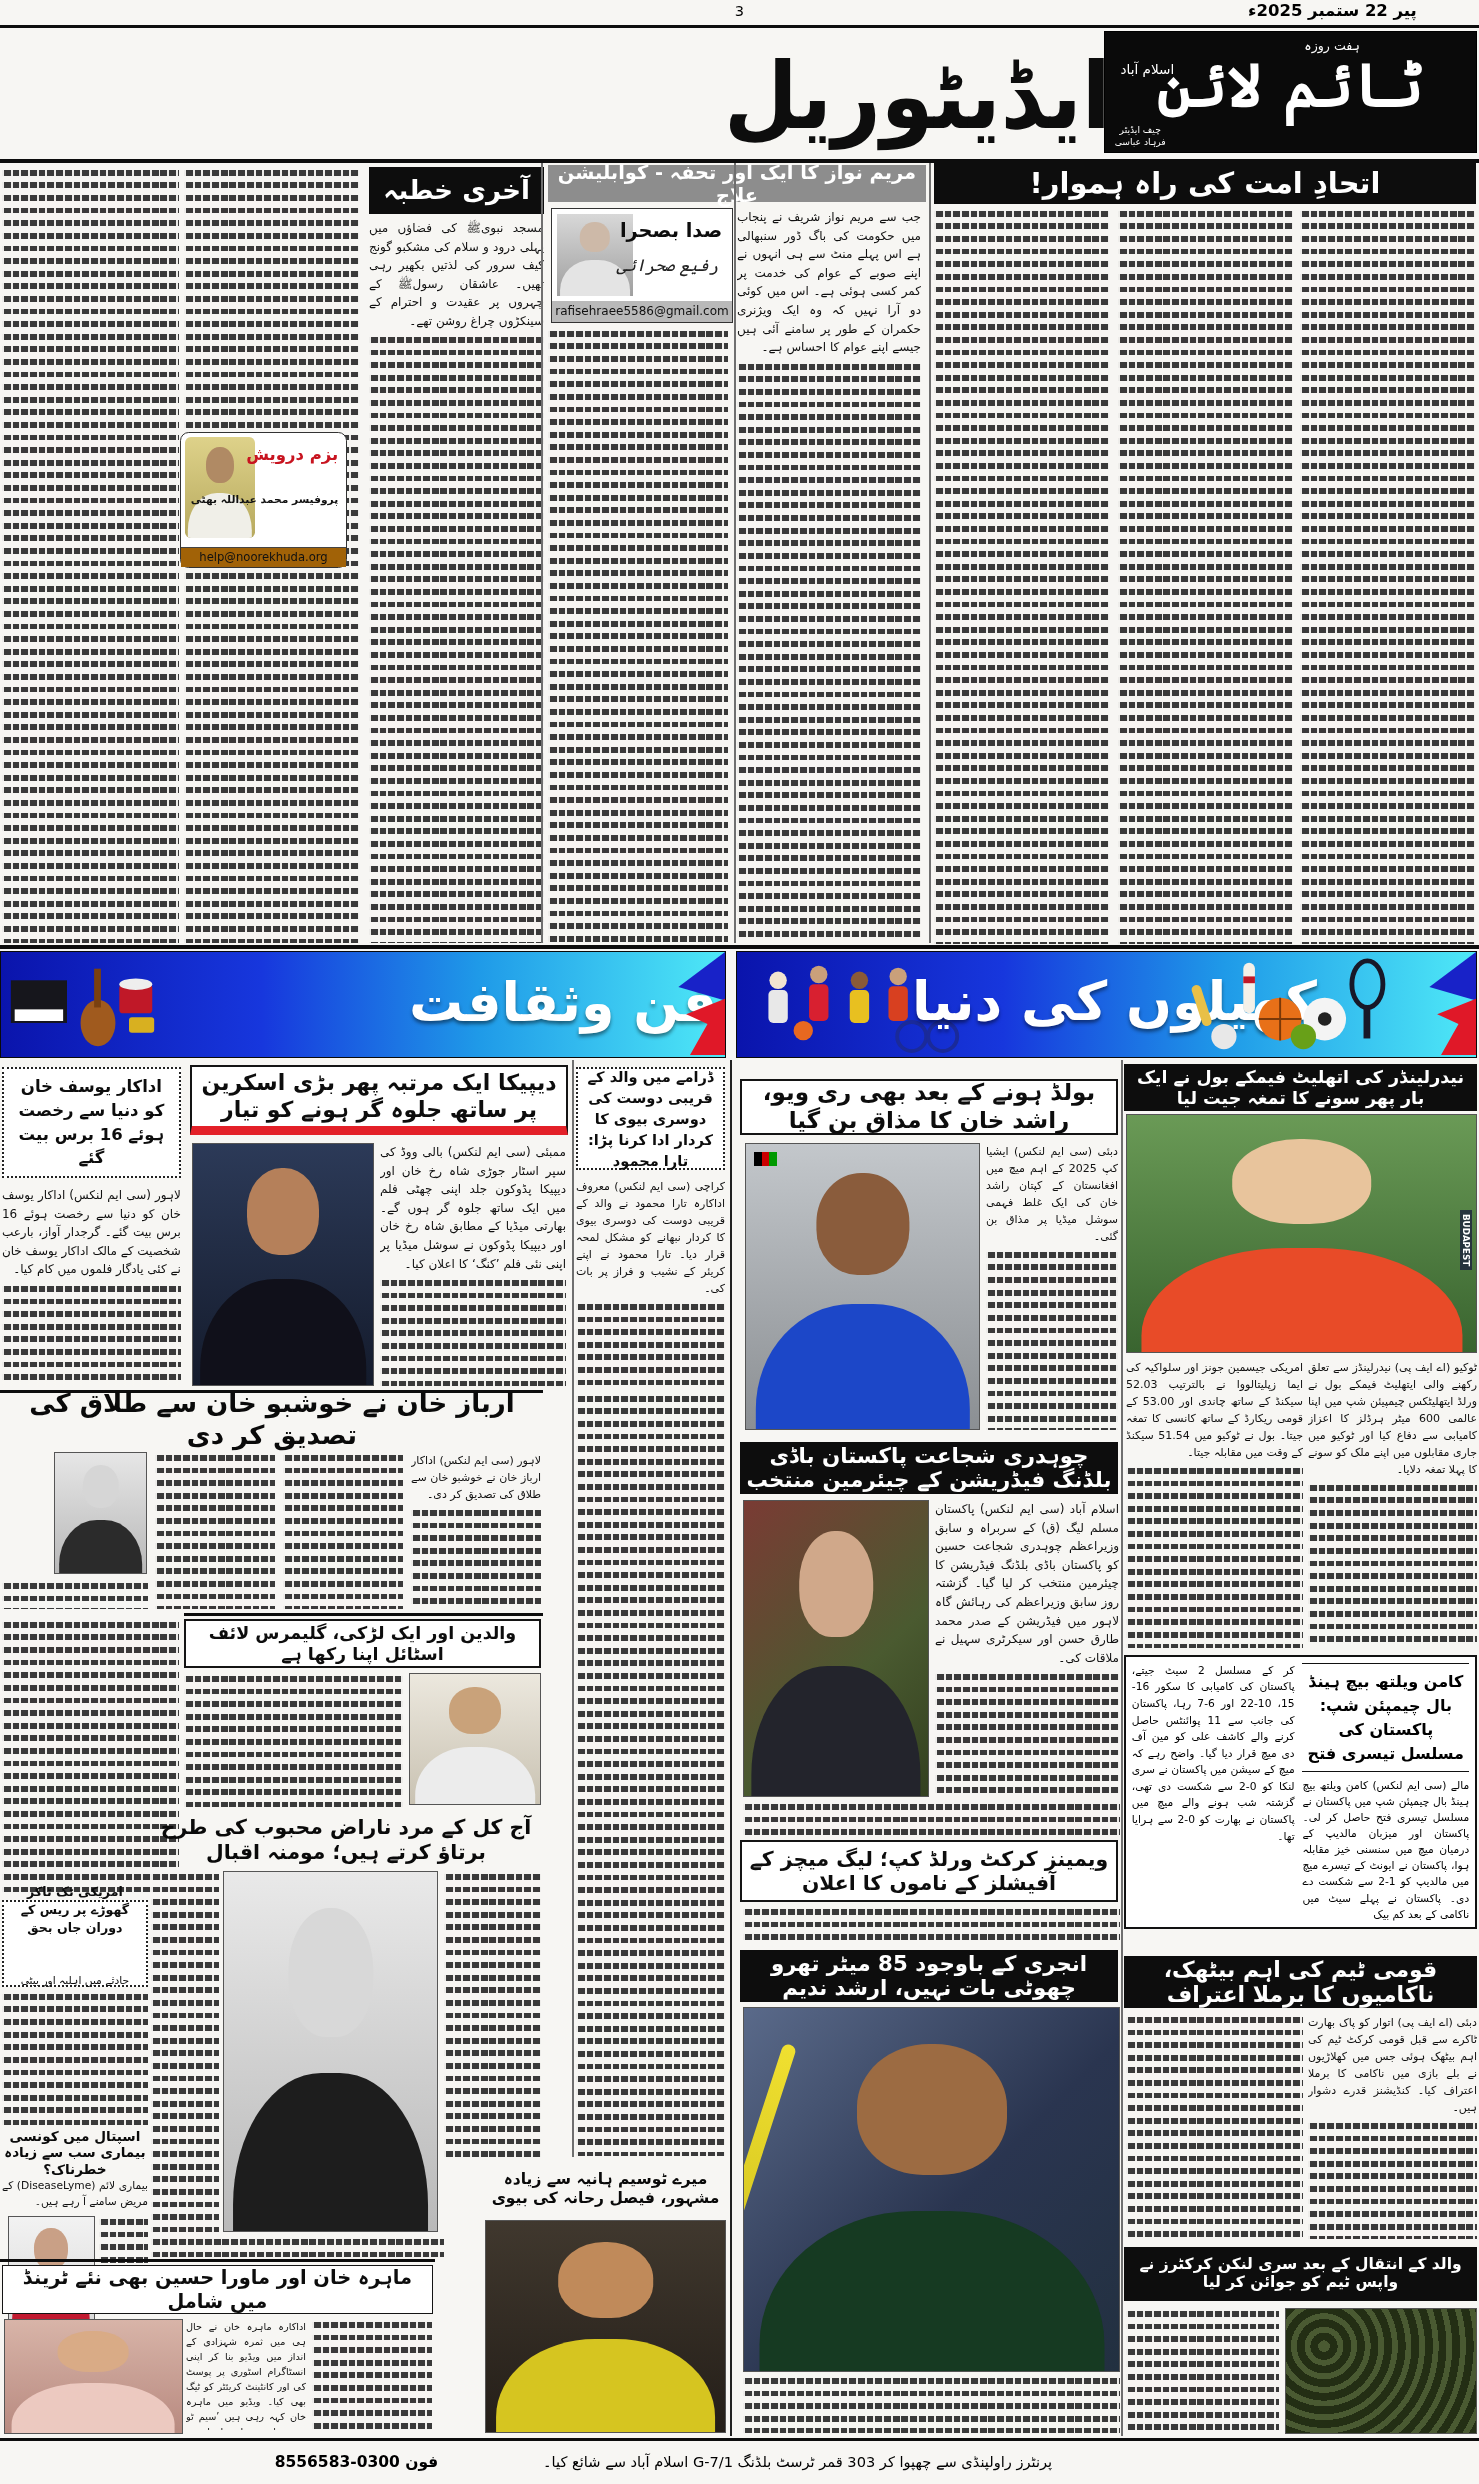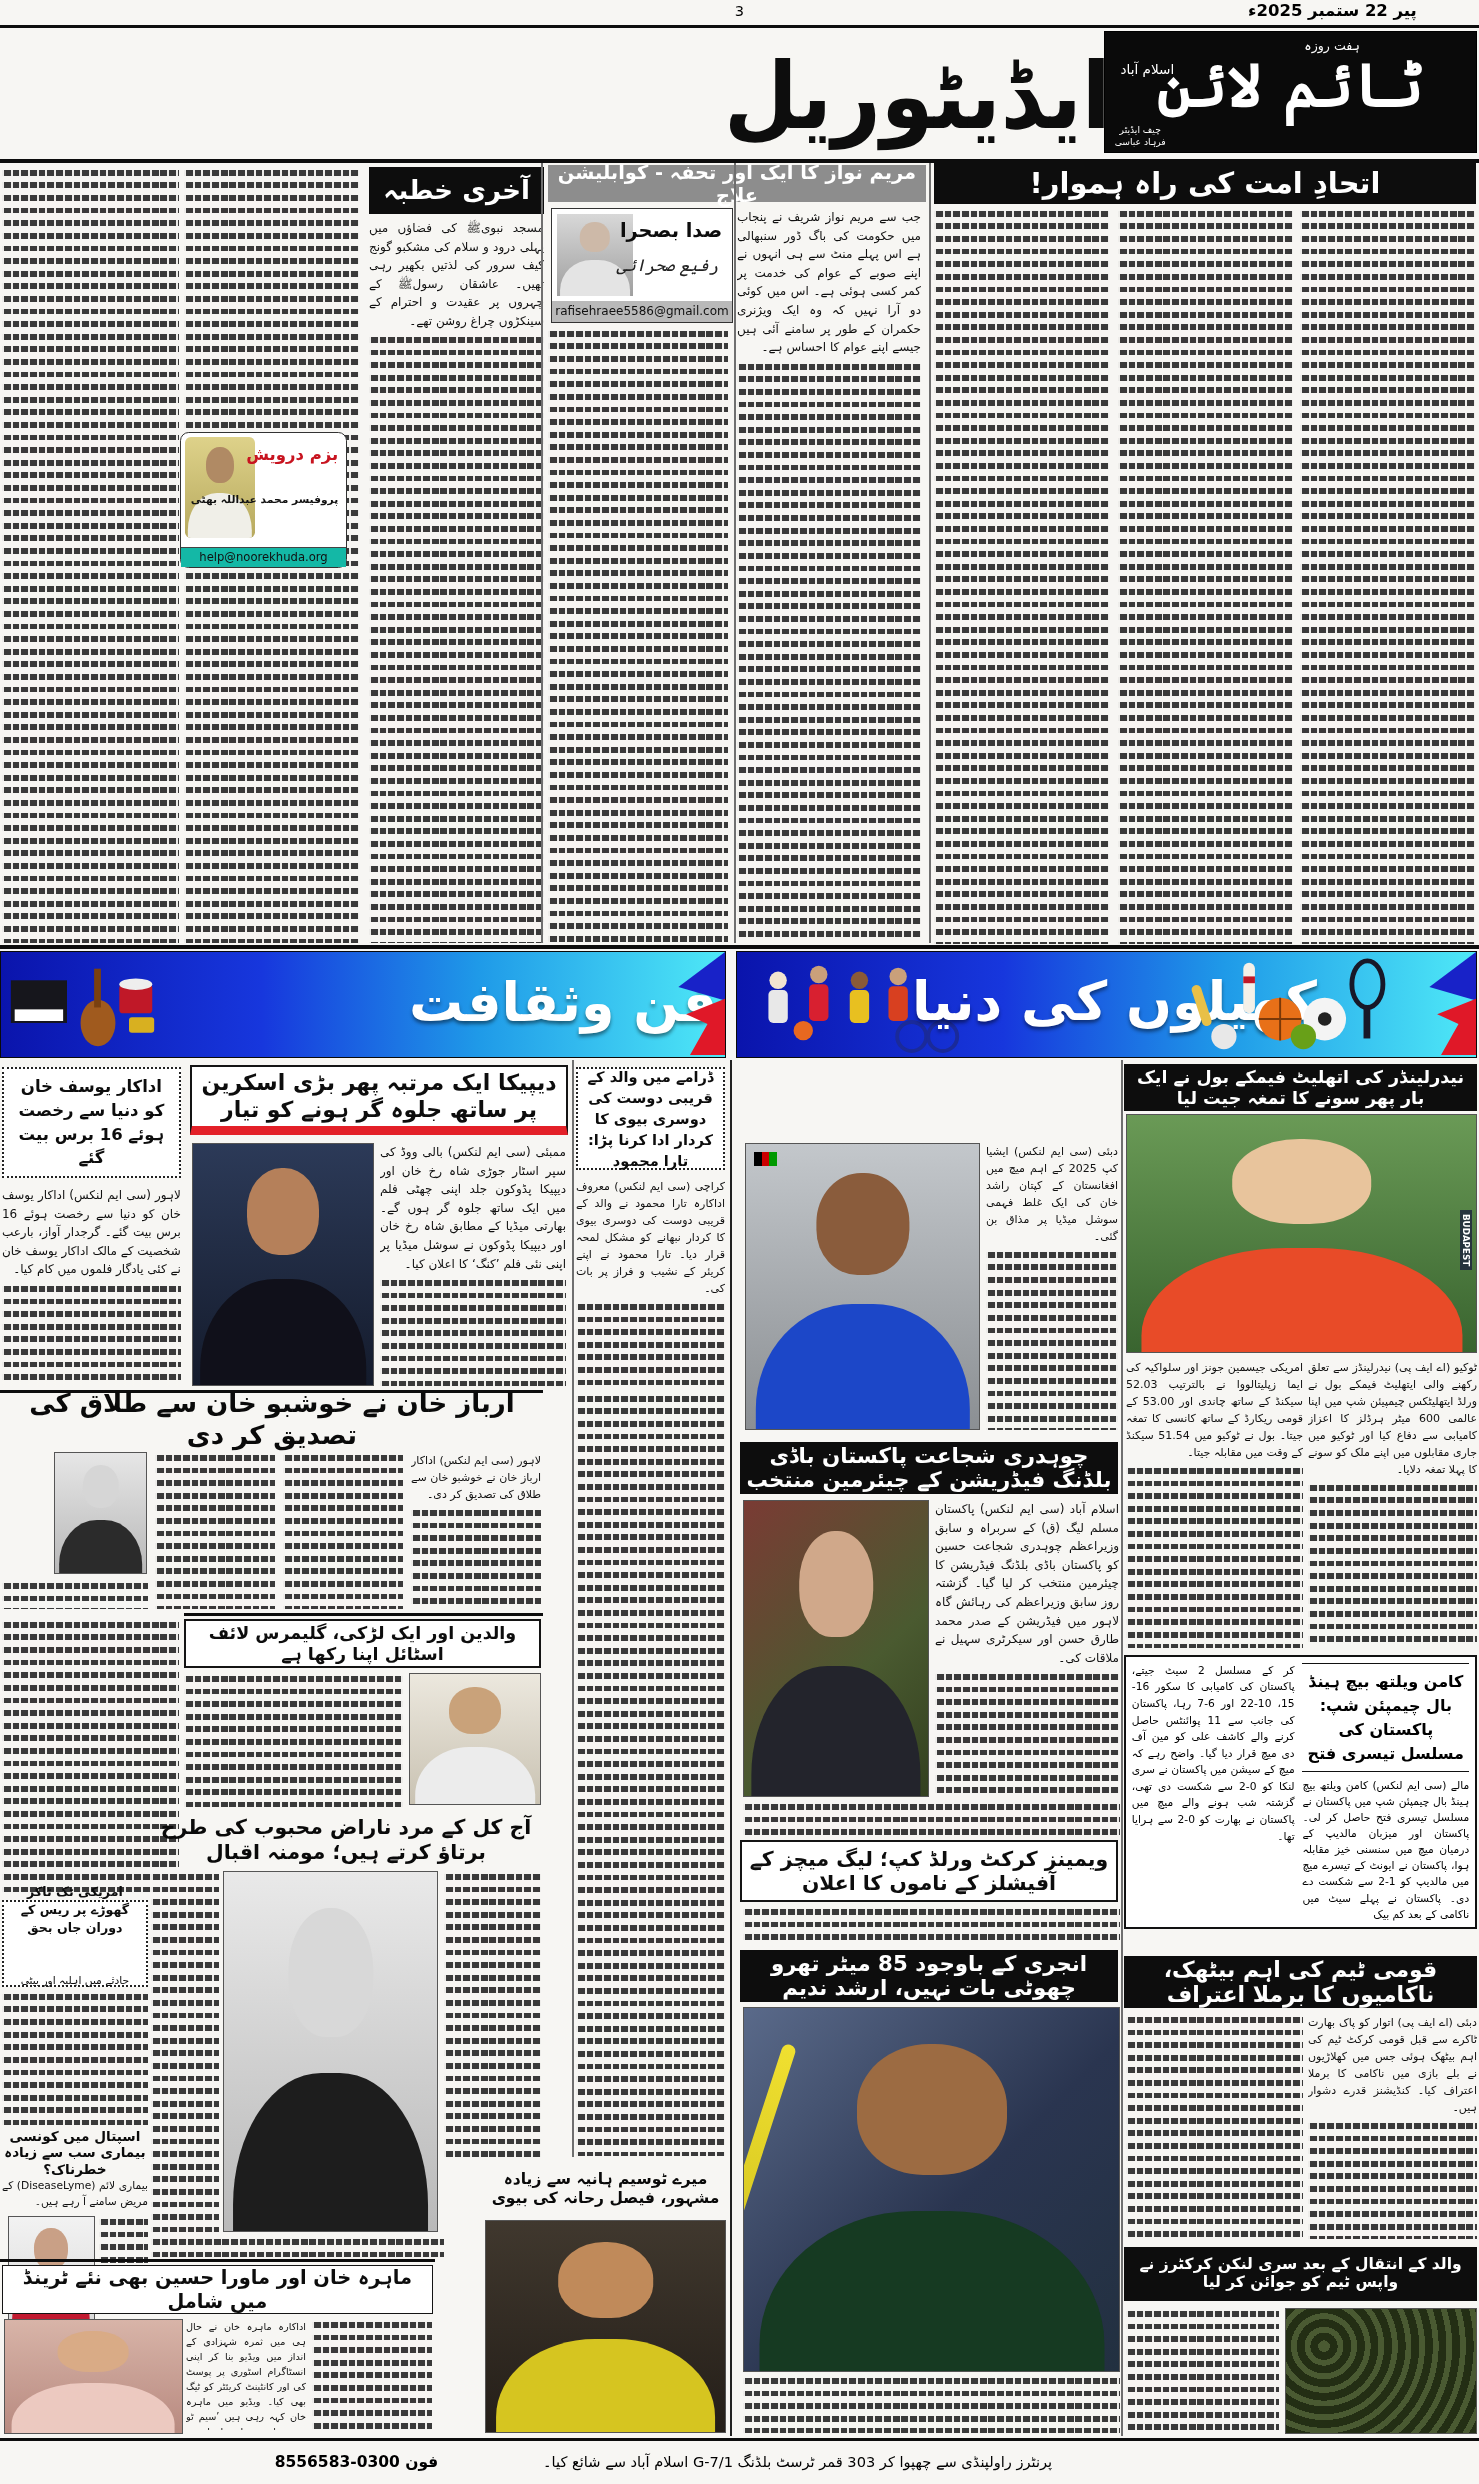--- a/index.html
+++ b/index.html
@@ -99,21 +99,21 @@
     <p class="lead">مسجد نبویﷺ کی فضاؤں میں پہلی درود و سلام کی مشکبو گونج کیف سرور کی لذتیں بکھیر رہی تھیں۔ عاشقان رسولﷺ کے چہروں پر عقیدت و احترام کے سینکڑوں چراغ روشن تھے۔</p>
     <div class="fillgrow"></div>
   </div>
   <div class="fill" style="left:184px;top:167px;width:175px;height:776px;"></div>
   <div class="fill" style="left:1.9px;top:167px;width:177px;height:776px;"></div>
 
   <div class="authbox" style="left:180px;top:432px;width:167px;height:136px;border-radius:8.7px;">
     <div class="aphoto portrait" style="left:3.9px;top:3.9px;width:70px;height:101px;background:linear-gradient(180deg,#ded28a,#b7a95e);--skin:#b08a64;--shirt:#f0efe8;border-radius:5.8px;"></div>
     <div class="aname" style="right:7.8px;top:11.6px;font-size:16.5px;color:#c81420;">بزم درویش</div>
     <div class="aname" style="right:7.8px;top:60px;font-size:10.7px;color:#111;">پروفیسر محمد عبداللہ بھٹی</div>
-    <div class="amail" style="height:19.4px;line-height:19.4px;font-size:11.6px;background:#14b8a6;border-top:1.5px solid #444;">help@noorekhuda.org</div>
+    <div class="amail" style="height:19.4px;line-height:19.4px;font-size:11.6px;background:#a16207;border-top:1.5px solid #444;">help@noorekhuda.org</div>
   </div>
 
   <div class="vrule" style="left:541px;top:163px;height:780px;"></div>
   <div class="vrule" style="left:734px;top:163px;height:780px;"></div>
   <div class="vrule" style="left:929px;top:163px;height:780px;"></div>
   <div class="rule" style="left:0;top:945px;width:1480px;height:3.9px;"></div>
 
   <div class="banner" style="left:0;top:951px;width:726px;height:107px;">
     <svg width="155" height="101" viewBox="0 0 160 104" style="position:absolute;left:3.9px;top:2.9px;">
       <rect x="6" y="26" width="58" height="44" fill="#16161c"></rect>
@@ -267,20 +267,21 @@
   <div class="col" style="left:1308px;top:2014px;width:169px;height:225px;">
     <p class="lead" style="font-size:11px;">دبئی (اے ایف پی) اتوار کو پاک بھارت ٹاکرے سے قبل قومی کرکٹ ٹیم کی اہم بیٹھک ہوئی جس میں کھلاڑیوں نے بلے بازی میں ناکامی کا برملا اعتراف کیا۔ کنڈیشنز قدرے دشوار ہیں۔</p>
     <div class="fillgrow"></div>
   </div>
   <div class="fill" style="left:1126px;top:2014px;width:177px;height:225px;"></div>
 
   <div class="hbar" style="left:1124px;top:2247px;width:353px;height:54px;font-size:15.5px;">والد کے انتقال کے بعد سری لنکن کرکٹرز نے واپس ٹیم کو جوائن کر لیا</div>
   <div class="photo" style="left:1285px;top:2308px;width:192px;height:126px;background:repeating-radial-gradient(circle at 20% 30%, #4a5a32 0 5.8px, #232e14 5.8px 13.6px),#2a3418;"></div>
   <div class="fill" style="left:1126px;top:2308px;width:153px;height:126px;"></div>
 
+  <div class="hbox" style="left:740px;top:1079px;width:378px;height:56px;font-size:23px;">بولڈ ہونے کے بعد بھی ری ویو، راشد خان کا مذاق بن گیا</div>
   <div class="photo portrait" style="left:745px;top:1143px;width:235px;height:287px;background:linear-gradient(180deg,#c3c7cb,#8b8f93);--skin:#8a5c3c;--shirt:#1c47c8;">
     <div class="abs" style="left:7.8px;top:7.8px;width:23px;height:14.6px;background:linear-gradient(90deg,#000 33%,#c00 33% 66%,#090 66%);"></div>
   </div>
   <div class="col" style="left:986px;top:1143px;width:132px;height:287px;">
     <p class="lead" style="font-size:11px;">دبئی (سی ایم لنکس) ایشیا کپ 2025 کے اہم میچ میں افغانستان کے کپتان راشد خان کی ایک غلط فہمی سوشل میڈیا پر مذاق بن گئی۔</p>
     <div class="fillgrow"></div>
   </div>
 
   <div class="hbar" style="left:740px;top:1442px;width:378px;height:52px;font-size:21.3px;">چوہدری شجاعت پاکستان باڈی بلڈنگ فیڈریشن کے چیئرمین منتخب</div>
   <div class="photo portrait" style="left:743px;top:1500px;width:186px;height:297px;background:linear-gradient(135deg,#7a3b34,#4a5a30 60%,#33401f);--skin:#d0a88a;--shirt:#23242c;"></div>

